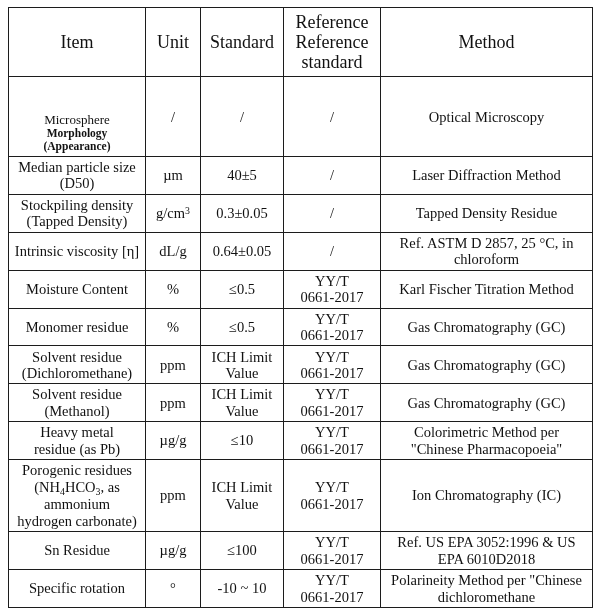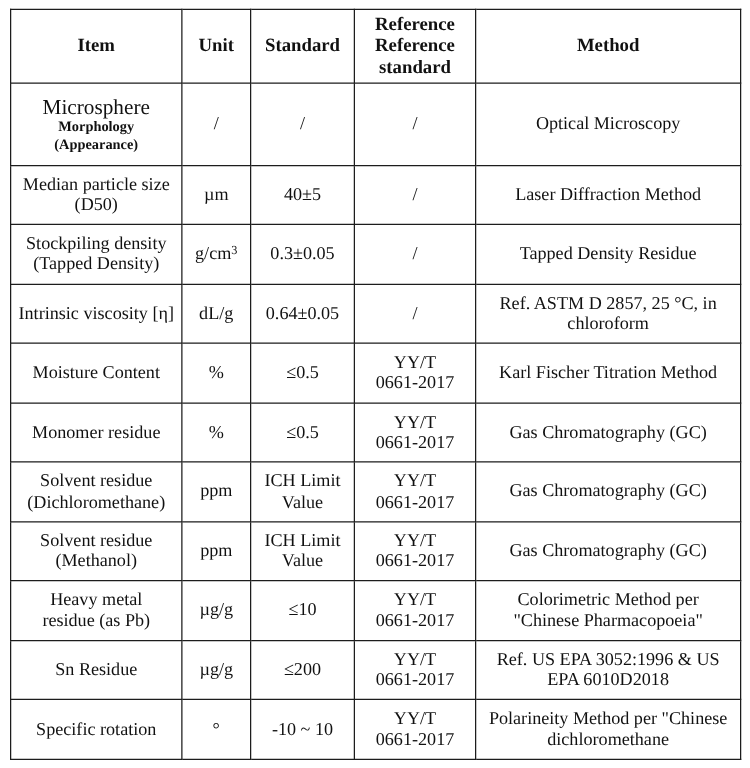--- a/index.html
+++ b/index.html
@@ -35,36 +35,37 @@
 
   table.spec th, table.spec td {
     border: 1.5px solid #1c1c1c;
     text-align: center;
     vertical-align: middle;
     padding: 2px 3px;
     line-height: 1.12;
     font-size: 14.5px;
   }
   table.spec thead th {
-    font-weight: bold;
-    font-size: 15px;
+    font-weight: normal;
+    font-size: 18px;
     padding: 4px 3px;
   }
   .hdr-multi { white-space: pre-line; }
   .cell-multi { white-space: pre-line; }
   .small-line {
     display: block;
     font-size: 11.5px;
     line-height: 1.15;
     font-weight: bold;
   }
   .main-line {
     display: block;
-    font-size: 17px;
+    font-size: 13px;
     line-height: 1.18;
+    margin-top: 32px;
   }
   sub { font-size: 0.68em; vertical-align: -0.28em; }
   sup { font-size: 0.68em; vertical-align: 0.45em; }
 </style>
 </head>
 <body>
 
 <div id="spec-table-wrap">
   <table class="spec">
     <colgroup>
@@ -160,23 +161,32 @@
           <td class="cell-multi">Heavy metal
 residue (as Pb)</td>
           <td class="cell-multi">µg/g</td>
           <td class="cell-multi">≤10</td>
           <td class="cell-multi">YY/T
 0661-2017</td>
           <td class="cell-multi">Colorimetric Method per
 "Chinese Pharmacopoeia"</td>
         </tr>
         <tr>
+          <td>Porogenic residues<br>(NH<sub>4</sub>HCO<sub>3</sub>, as<br>ammonium<br>hydrogen carbonate)</td>
+          <td class="cell-multi">ppm</td>
+          <td class="cell-multi">ICH Limit
+Value</td>
+          <td class="cell-multi">YY/T
+0661-2017</td>
+          <td class="cell-multi">Ion Chromatography (IC)</td>
+        </tr>
+        <tr>
           <td class="cell-multi">Sn Residue</td>
           <td class="cell-multi">µg/g</td>
-          <td class="cell-multi">≤200</td>
+          <td class="cell-multi">≤100</td>
           <td class="cell-multi">YY/T
 0661-2017</td>
           <td class="cell-multi">Ref. US EPA 3052:1996 &amp; US
 EPA 6010D2018</td>
         </tr>
         <tr>
           <td class="cell-multi">Specific rotation</td>
           <td class="cell-multi">°</td>
           <td class="cell-multi">-10 ~ 10</td>
           <td class="cell-multi">YY/T

